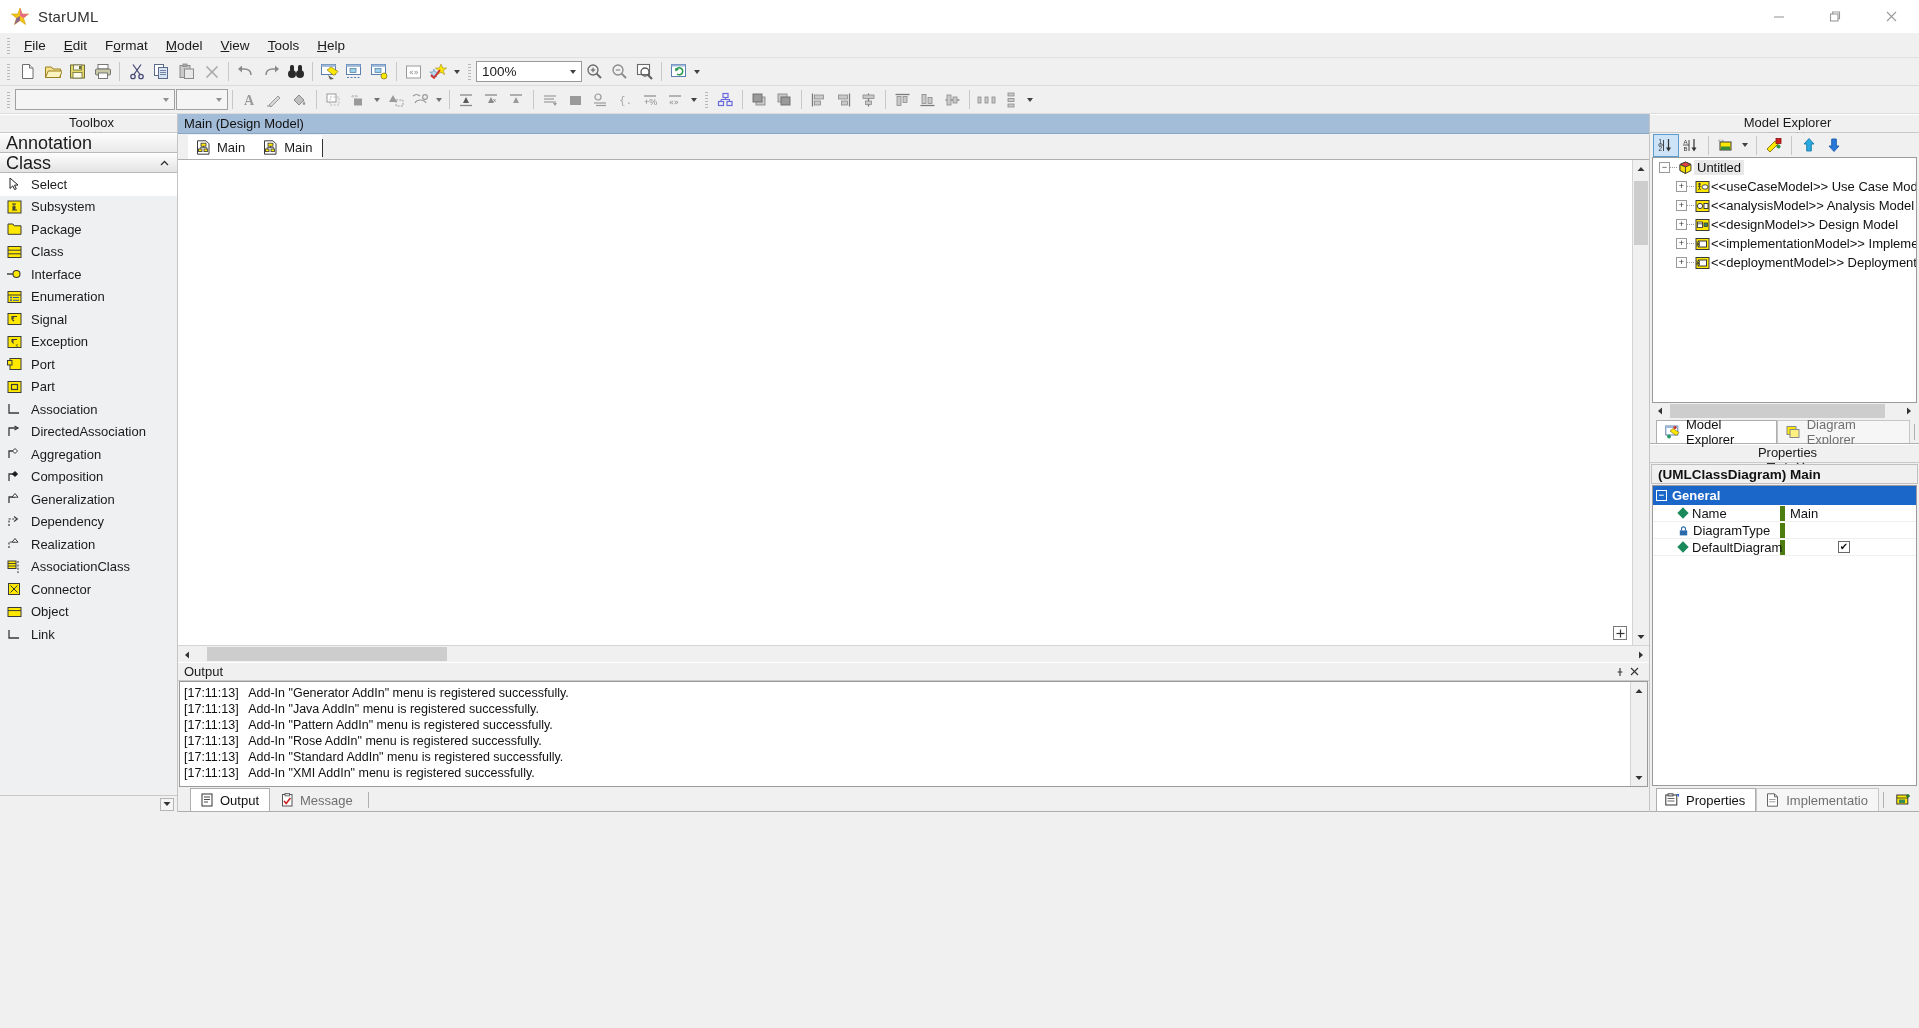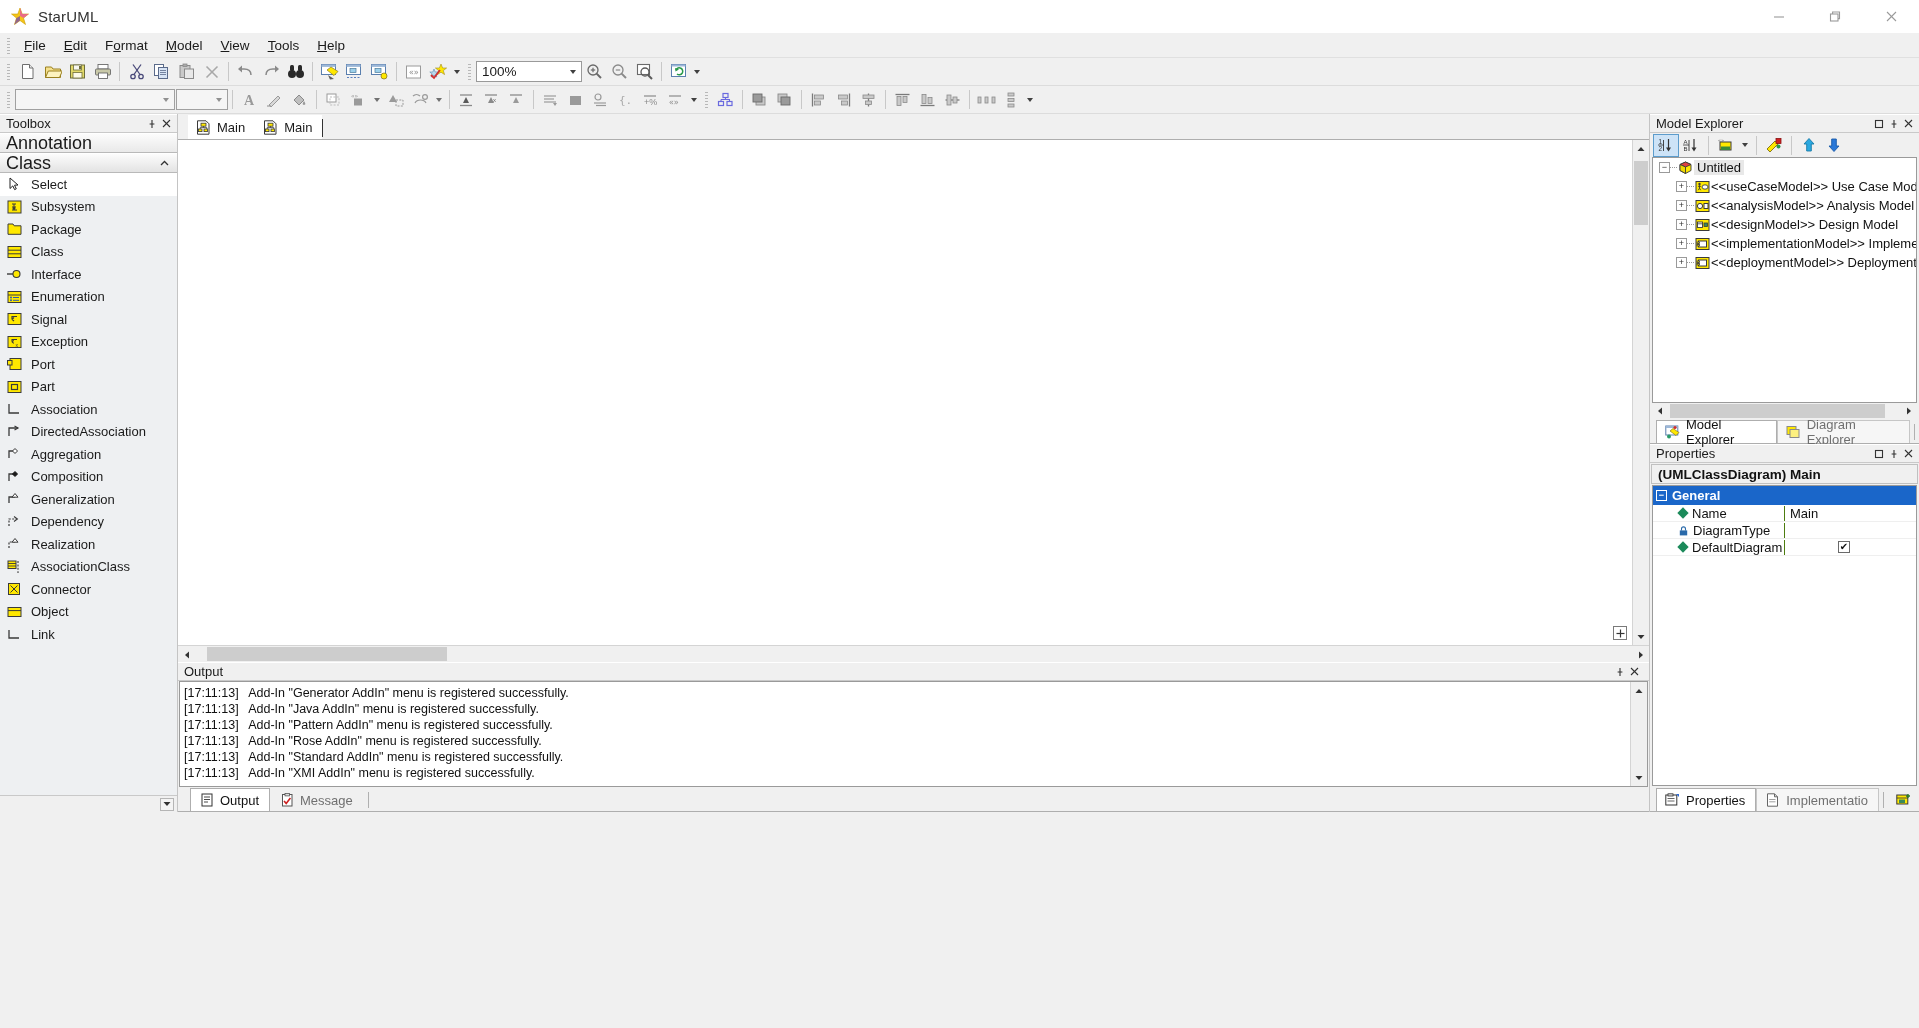--- a/index.html
+++ b/index.html
@@ -74,20 +74,21 @@
 
   
   .body-row { flex: 1; display: flex; min-height: 0; }
 
   
   .toolbox-col { width: 178px; flex: 0 0 178px; display: flex; flex-direction: column; background:#f0f0f0; border-right:1px solid #c4c4c4;}
   .panel-head {
     height: 19px; background: #f0f0f0; display: flex; align-items: center;
     font-size: 13px; color: #1a1a1a; padding-left: 6px; border-bottom:1px solid #c9c9c9;
     border-top: 1px solid #fff;
+    flex-direction: column;
   }
   .panel-head .ph-title { flex: 1; }
   .ph-btns { display:flex; align-items:center; gap:2px; padding-right:4px; color:#333;}
   .ph-btn { width:13px; height:13px; display:flex;align-items:center;justify-content:center; font-size:11px;}
   .tbx-group {
     height: 20px; display: flex; align-items: center; padding-left: 6px;
     font-size: 18px; color: #1a1a1a;
     background: linear-gradient(to bottom,#fcfcfc,#e9e9e9);
     border-top: 1px solid #fff; border-bottom: 1px solid #b9b9b9;
     position: relative;
@@ -199,21 +200,21 @@
     height:20px; flex:0 0 20px; background:#f0f0f0; display:flex;align-items:center;
     padding-left:6px; font-size:13.5px; font-weight:bold; color:#111; border:1px solid #c0c0c0; margin:1px;
   }
   .pr-grid { flex:1; background:#fff; border:1px solid #9a9a9a; margin:0 2px 1px 2px; min-height:0; overflow:hidden;}
   .pr-group {
     height:19px; display:flex; align-items:center; background:#1a66c9; color:#fff;
     font-size:13px; font-weight:bold; padding-left:3px; gap:5px;
   }
   .pr-group .tw-toggle { background:#1a66c9; border-color:#fff; color:#fff;}
   .pr-row { height:17px; display:flex; align-items:center; font-size:13px; color:#111; border-bottom:1px solid #efefef;}
-  .pr-key { width:132px; flex:0 0 132px; display:flex; align-items:center; gap:5px; padding-left:26px; border-right:1px solid #4d7c0f;}
+  .pr-key { width:132px; flex:0 0 132px; display:flex; align-items:center; gap:5px; padding-left:26px; border-right:5px solid #4d7c0f;}
   .pr-val { flex:1; padding-left:5px; display:flex; align-items:center;}
   .diamond { width:8px;height:8px;background:#1b8a5a;transform:rotate(45deg); flex:0 0 8px;}
   .lockico { width:9px;height:9px;flex:0 0 9px; position:relative;}
   .chk { width:12px;height:12px;border:1px solid #6a6a6a;background:#fff;display:flex;align-items:center;justify-content:center;font-size:10px;color:#111;line-height:10px; margin-left:48px;}
   .prop-tabs { height:25px; flex:0 0 25px; display:flex; align-items:flex-end; padding-left:6px; border-bottom:1px solid #aeaeae; position:relative;}
 
   
   .statusbar {
     height: 22px; flex: 0 0 22px; background: #f0f0f0; display: flex; align-items: center;
     border-top: 1px solid #d8d8d8; font-size: 13px; color:#111;
@@ -905,20 +906,23 @@
           <svg width="8" height="6" viewBox="0 0 8 6">
               <polygon points="0.5,1 7.5,1 4,5" fill="#333"></polygon>
             </svg>
         </div>
       </div>
     </div>
 
     <div class="center-col">
 
       <div class="diagram-area">
+        <div class="doc-title">
+          <span>Main (Design Model)</span>
+        </div>
 
         <div class="doc-tabs">
           <div class="doc-tab">
             <span class="tbx-icon">
               <svg width="15" height="15" viewBox="0 0 15 15">
                   <path d="M1.5,0.8 h8.5 l3,3 v10.4 h-11.5z" fill="#fff" stroke="#3a3a3a" stroke-width="1"></path>
                   <rect x="5" y="3.2" width="5" height="3" fill="#ffe800" stroke="#3a3a3a" stroke-width="0.8"></rect>
                   <rect x="2.5" y="9" width="3.5" height="2.6" fill="#ffe800" stroke="#3a3a3a" stroke-width="0.8"></rect>
                   <rect x="8" y="9" width="3.5" height="2.6" fill="#ffe800" stroke="#3a3a3a" stroke-width="0.8"></rect>
                   <path d="M7.5,6.2 v1.4 M4.2,7.6 h6.6 M4.2,7.6 v1.4 M10.8,7.6 v1.4" stroke="#3a3a3a" stroke-width="0.8" fill="none"></path>

